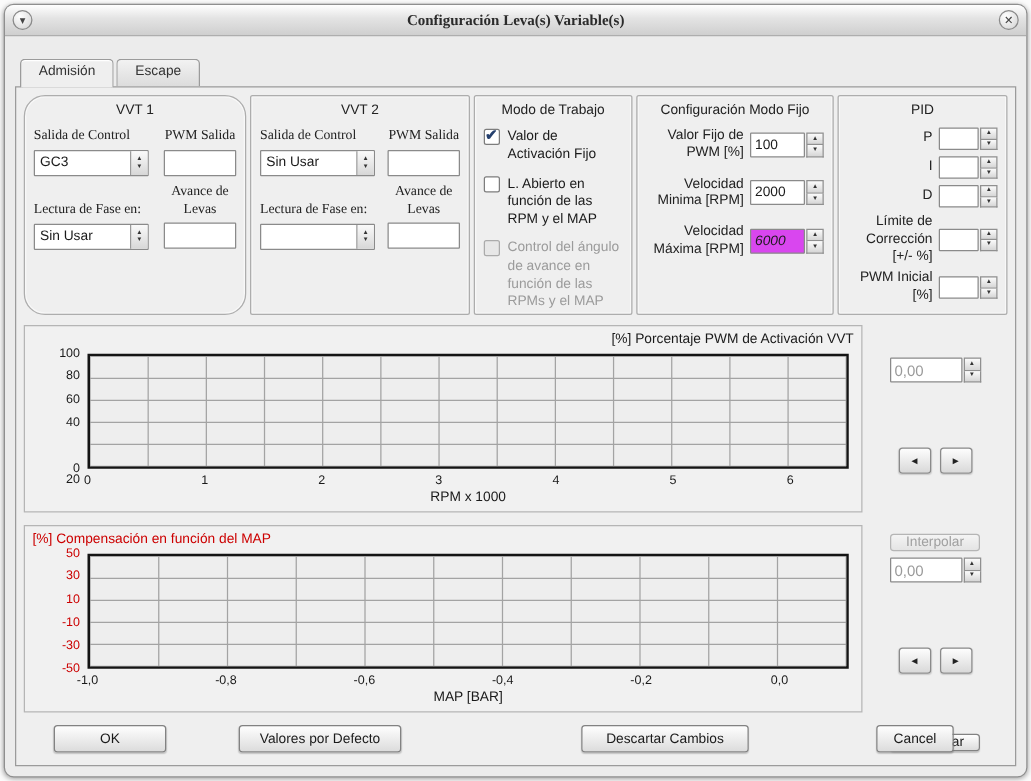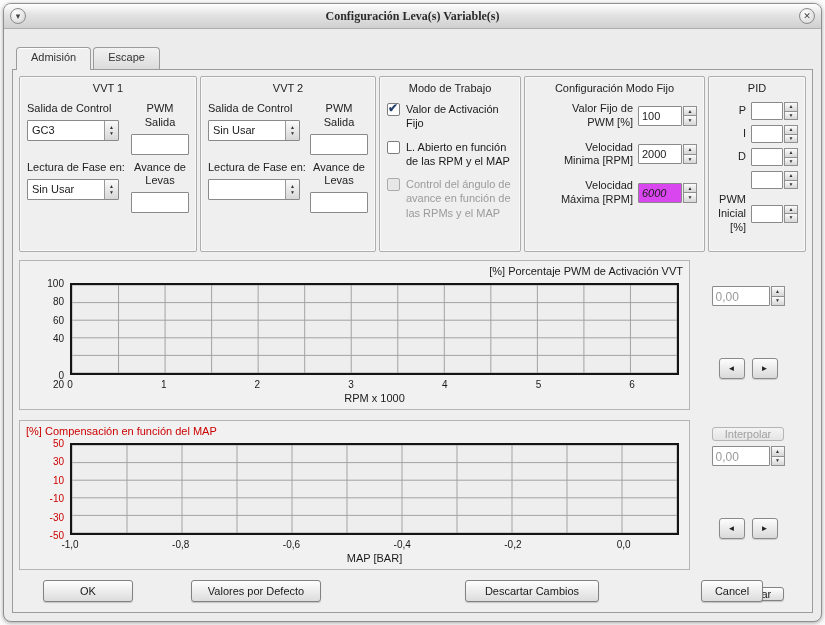--- a/index.html
+++ b/index.html
@@ -65,32 +65,32 @@
     position:relative; z-index:1;
   }
   
   .groups-row{ display:flex; gap:3px; height:176px; flex:0 0 176px; }
   .groupbox{
     border:1px solid #adadad; border-radius:2px;
     background:#efefef;
     padding:4px 7px 6px;
     box-shadow:inset 0 0 0 1px #f8f8f8;
   }
-  .gb-vvt1{ width:178px; } .gb-vvt2{ width:176px; }
-  .gb-modo{ width:142px; } .gb-fijo{ width:181px; }
+  .gb-vvt1{ width:178px;border-radius:17px; } .gb-vvt2{ width:176px; }
+  .gb-modo{ width:127px; } .gb-fijo{ width:158px; }
   .gb-pid{ flex:1; }
   .group-title{ text-align:center; margin:1px 0 8px; color:#222; }
   .lbl{ color:#222; line-height:1.25; }
   .lbl.c{ text-align:center; }
   .lbl.r{ text-align:right; }
   
   .vvt-body{ display:flex; justify-content:space-between; }
   .vcol.left{ width:92px; }
   .vcol.right{ width:58px; }
-  .vcol .lbl{ margin-bottom:4px; white-space:nowrap; }
+  .vcol .lbl{ margin-bottom:4px; white-space:nowrap;font-family:Liberation Serif, serif; }
   .vcol.right .lbl{ white-space:normal; }
   .mt{ margin-top:20px; }
   .mt2{ margin-top:6px; }
   
   .combo{
     display:flex; height:21px; background:#fff;
     border:1px solid #8a8a8a; border-radius:1px;
   }
   .combo-text{ flex:1; padding:3px 4px 0; overflow:hidden; white-space:nowrap; }
   .combo-arrows{
@@ -394,20 +394,21 @@
                 <div class="spin-btn">
                     <span>▲</span>
                   </div>
                 <div class="spin-btn">
                     <span>▼</span>
                   </div>
               </div>
             </div>
           </div>
           <div class="pid-row tall">
+            <div class="lbl r">Límite de Corrección [+/- %]</div>
             <div class="spin">
               <div class="spin-field"></div>
               <div class="spin-btns">
                 <div class="spin-btn">
                     <span>▲</span>
                   </div>
                 <div class="spin-btn">
                     <span>▼</span>
                   </div>
               </div>

